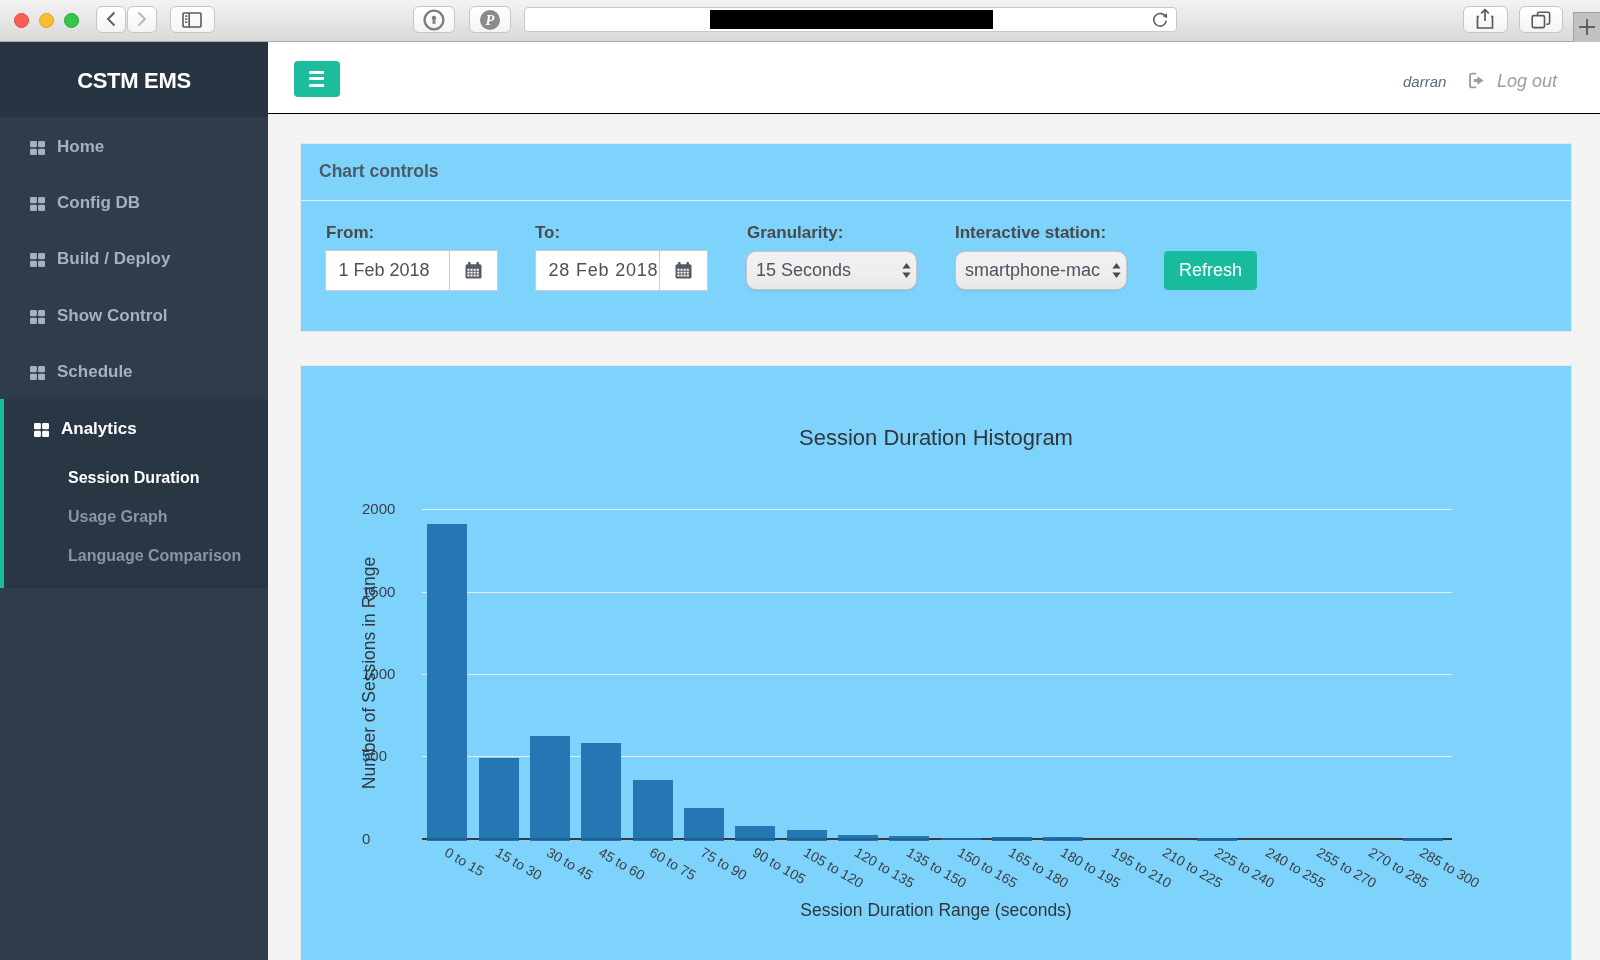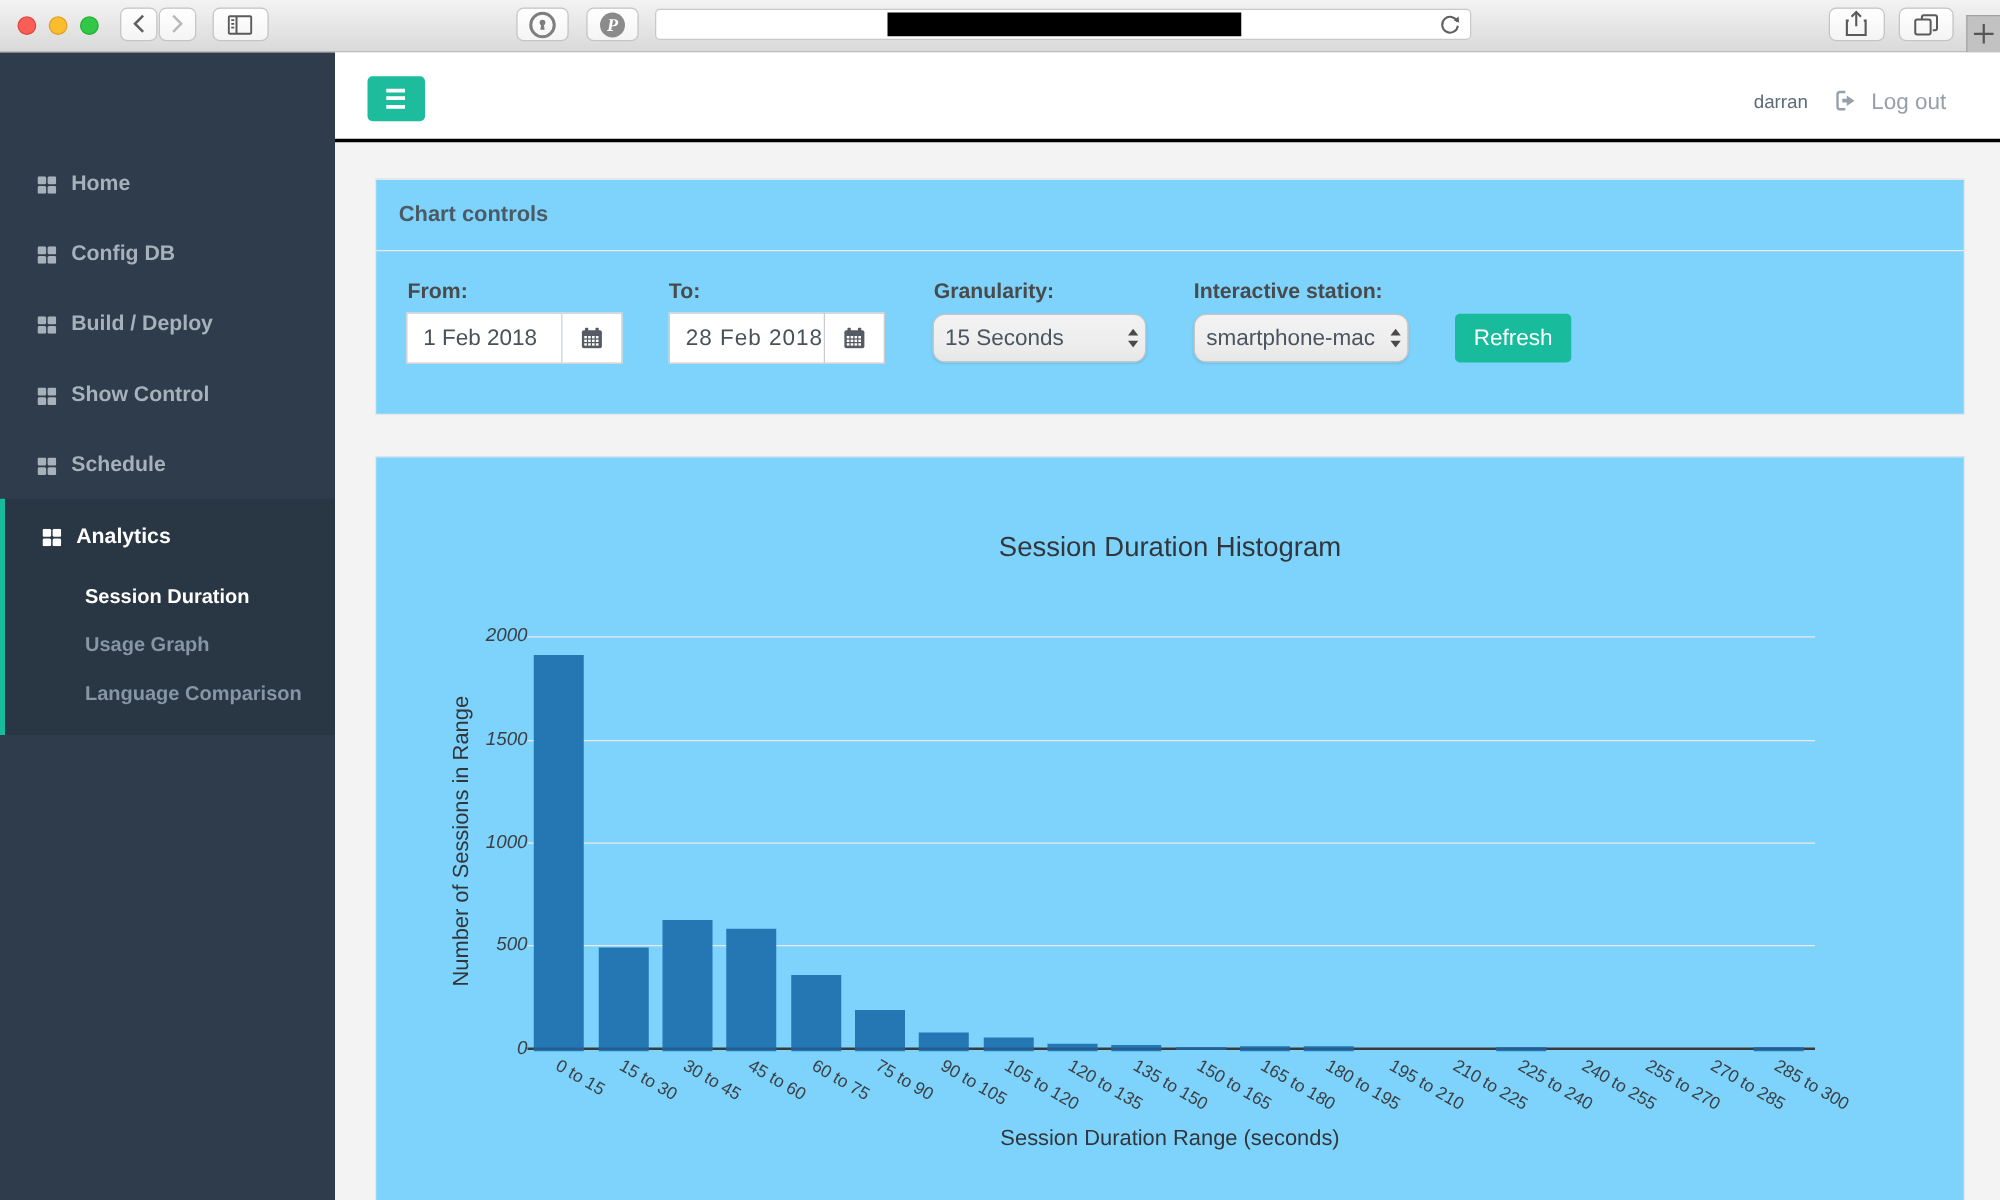--- a/index.html
+++ b/index.html
@@ -24,21 +24,21 @@
 #sbheader .t { position:absolute; left:0; top:25.5px; width:100%; text-align:center; color:#fff;
   font-size:22px; font-weight:bold; letter-spacing:-0.3px; }
 .nav-item { position:absolute; left:0; width:268px; height:28px; color:#a6b1bb; font-size:17px; font-weight:bold; }
 .nav-item .ic { position:absolute; left:30px; top:50%; margin-top:-7px; }
 .nav-item .tx { position:absolute; left:57px; top:50%; transform:translateY(-50%); white-space:nowrap; }
 #active-block { position:absolute; left:0; top:357px; width:268px; height:189px; background:#293643; }
 #active-block .teal { position:absolute; left:0; top:0; width:4px; height:100%; background:#18bc9c; }
 .sub-item { position:absolute; left:68px; height:24px; font-size:16px; font-weight:bold; color:#8796a4; white-space:nowrap; }
 
 
-#navbar { position:absolute; left:268px; top:42px; width:1332px; height:72px; background:#fff; border-bottom:3px solid #000000; }
+#navbar { position:absolute; left:268px; top:42px; width:1332px; height:72px; background:#fff; border-bottom:1px solid #000000;font-style:italic; }
 #hamburger { position:absolute; left:25.5px; top:18.5px; width:46px; height:36px; background:#1dbc9c; border-radius:4px; }
 #hamburger .b { position:absolute; left:15.5px; width:15px; height:3px; background:#fff; }
 
 
 #content { position:absolute; left:268px; top:114px; width:1332px; height:846px; background:#f3f3f4; }
 .panel { position:absolute; background:#7dd3fc; border:1px solid #e4e8eb; }
 
 
 #p1 { left:300px; top:143px; width:1272px; height:189px; }
 #p1 .hd { position:absolute; left:0; top:0; width:100%; height:57px; border-bottom:1px solid #ebebeb; }
@@ -54,21 +54,21 @@
 .msel .tx { position:absolute; left:9px; top:0; line-height:37px; white-space:nowrap; overflow:hidden; }
 #refresh { position:absolute; left:863px; top:107px; width:93px; height:39px; background:#18bc9c; border-radius:4px;
   color:#fff; font-size:18px; text-align:center; line-height:39px; }
 
 
 #p2 { left:300px; top:365px; width:1272px; height:600px; }
 
 
 #chart { position:absolute; left:300px; top:365px; width:1237px; height:595px; overflow:hidden; }
 .gline { position:absolute; background:#e9e9e9; height:1px; }
-.ylab { position:absolute; width:60px; text-align:right; font-size:15px; color:#3c3f44; left:62px;font-style:italic; }
+.ylab { position:absolute; width:60px; font-size:15px; color:#3c3f44; left:62px; }
 .bar { position:absolute; background:#2577b3; }
 #xaxis { position:absolute; background:#3a3a3a; }
 .xlab { position:absolute; font-size:14px; color:#3c3f44; white-space:nowrap; transform:rotate(30deg); transform-origin:0 0; }
 </style>
 </head>
 <body>
 <div id="page">
 
   <div id="chrome">
     <div class="tl" style="left:14px;background:#f95f57;border:0.5px solid #e0443e;"></div>
@@ -122,20 +122,23 @@
         <path d="M6.5 4.5 V2.8 C6.5 1.8 7.2 1.2 8.1 1.2 H17 C17.9 1.2 18.6 1.8 18.6 2.8 V11.6 C18.6 12.6 17.9 13.2 17 13.2 H15.2" stroke="#5a5a5a" stroke-width="1.6" fill="none"></path>
         <rect x="1.2" y="4.6" width="12.3" height="12" rx="1.6" fill="none" stroke="#5a5a5a" stroke-width="1.6"></rect>
       </svg>
       <svg width="16" height="16" viewBox="0 0 16 16" style="position:absolute;left:1579px;top:19px;">
         <line x1="8" y1="0" x2="8" y2="16" stroke="#565656" stroke-width="1.8"></line>
         <line x1="0" y1="8" x2="16" y2="8" stroke="#565656" stroke-width="1.8"></line>
       </svg>
   </div>
 
   <div id="sidebar">
+    <div id="sbheader">
+        <div class="t">CSTM EMS</div>
+      </div>
     <div class="nav-item" style="top:91px;">
         <span class="ic"><svg width="15" height="14" viewBox="0 0 15 14">
             <g fill="currentColor">
               <rect x="0" y="0" width="6.9" height="6.3" rx="1.2"></rect>
               <rect x="8.1" y="0" width="6.9" height="6.3" rx="1.2"></rect>
               <rect x="0" y="7.7" width="6.9" height="6.3" rx="1.2"></rect>
               <rect x="8.1" y="7.7" width="6.9" height="6.3" rx="1.2"></rect>
             </g>
           </svg></span>
         <span class="tx">Home</span>

